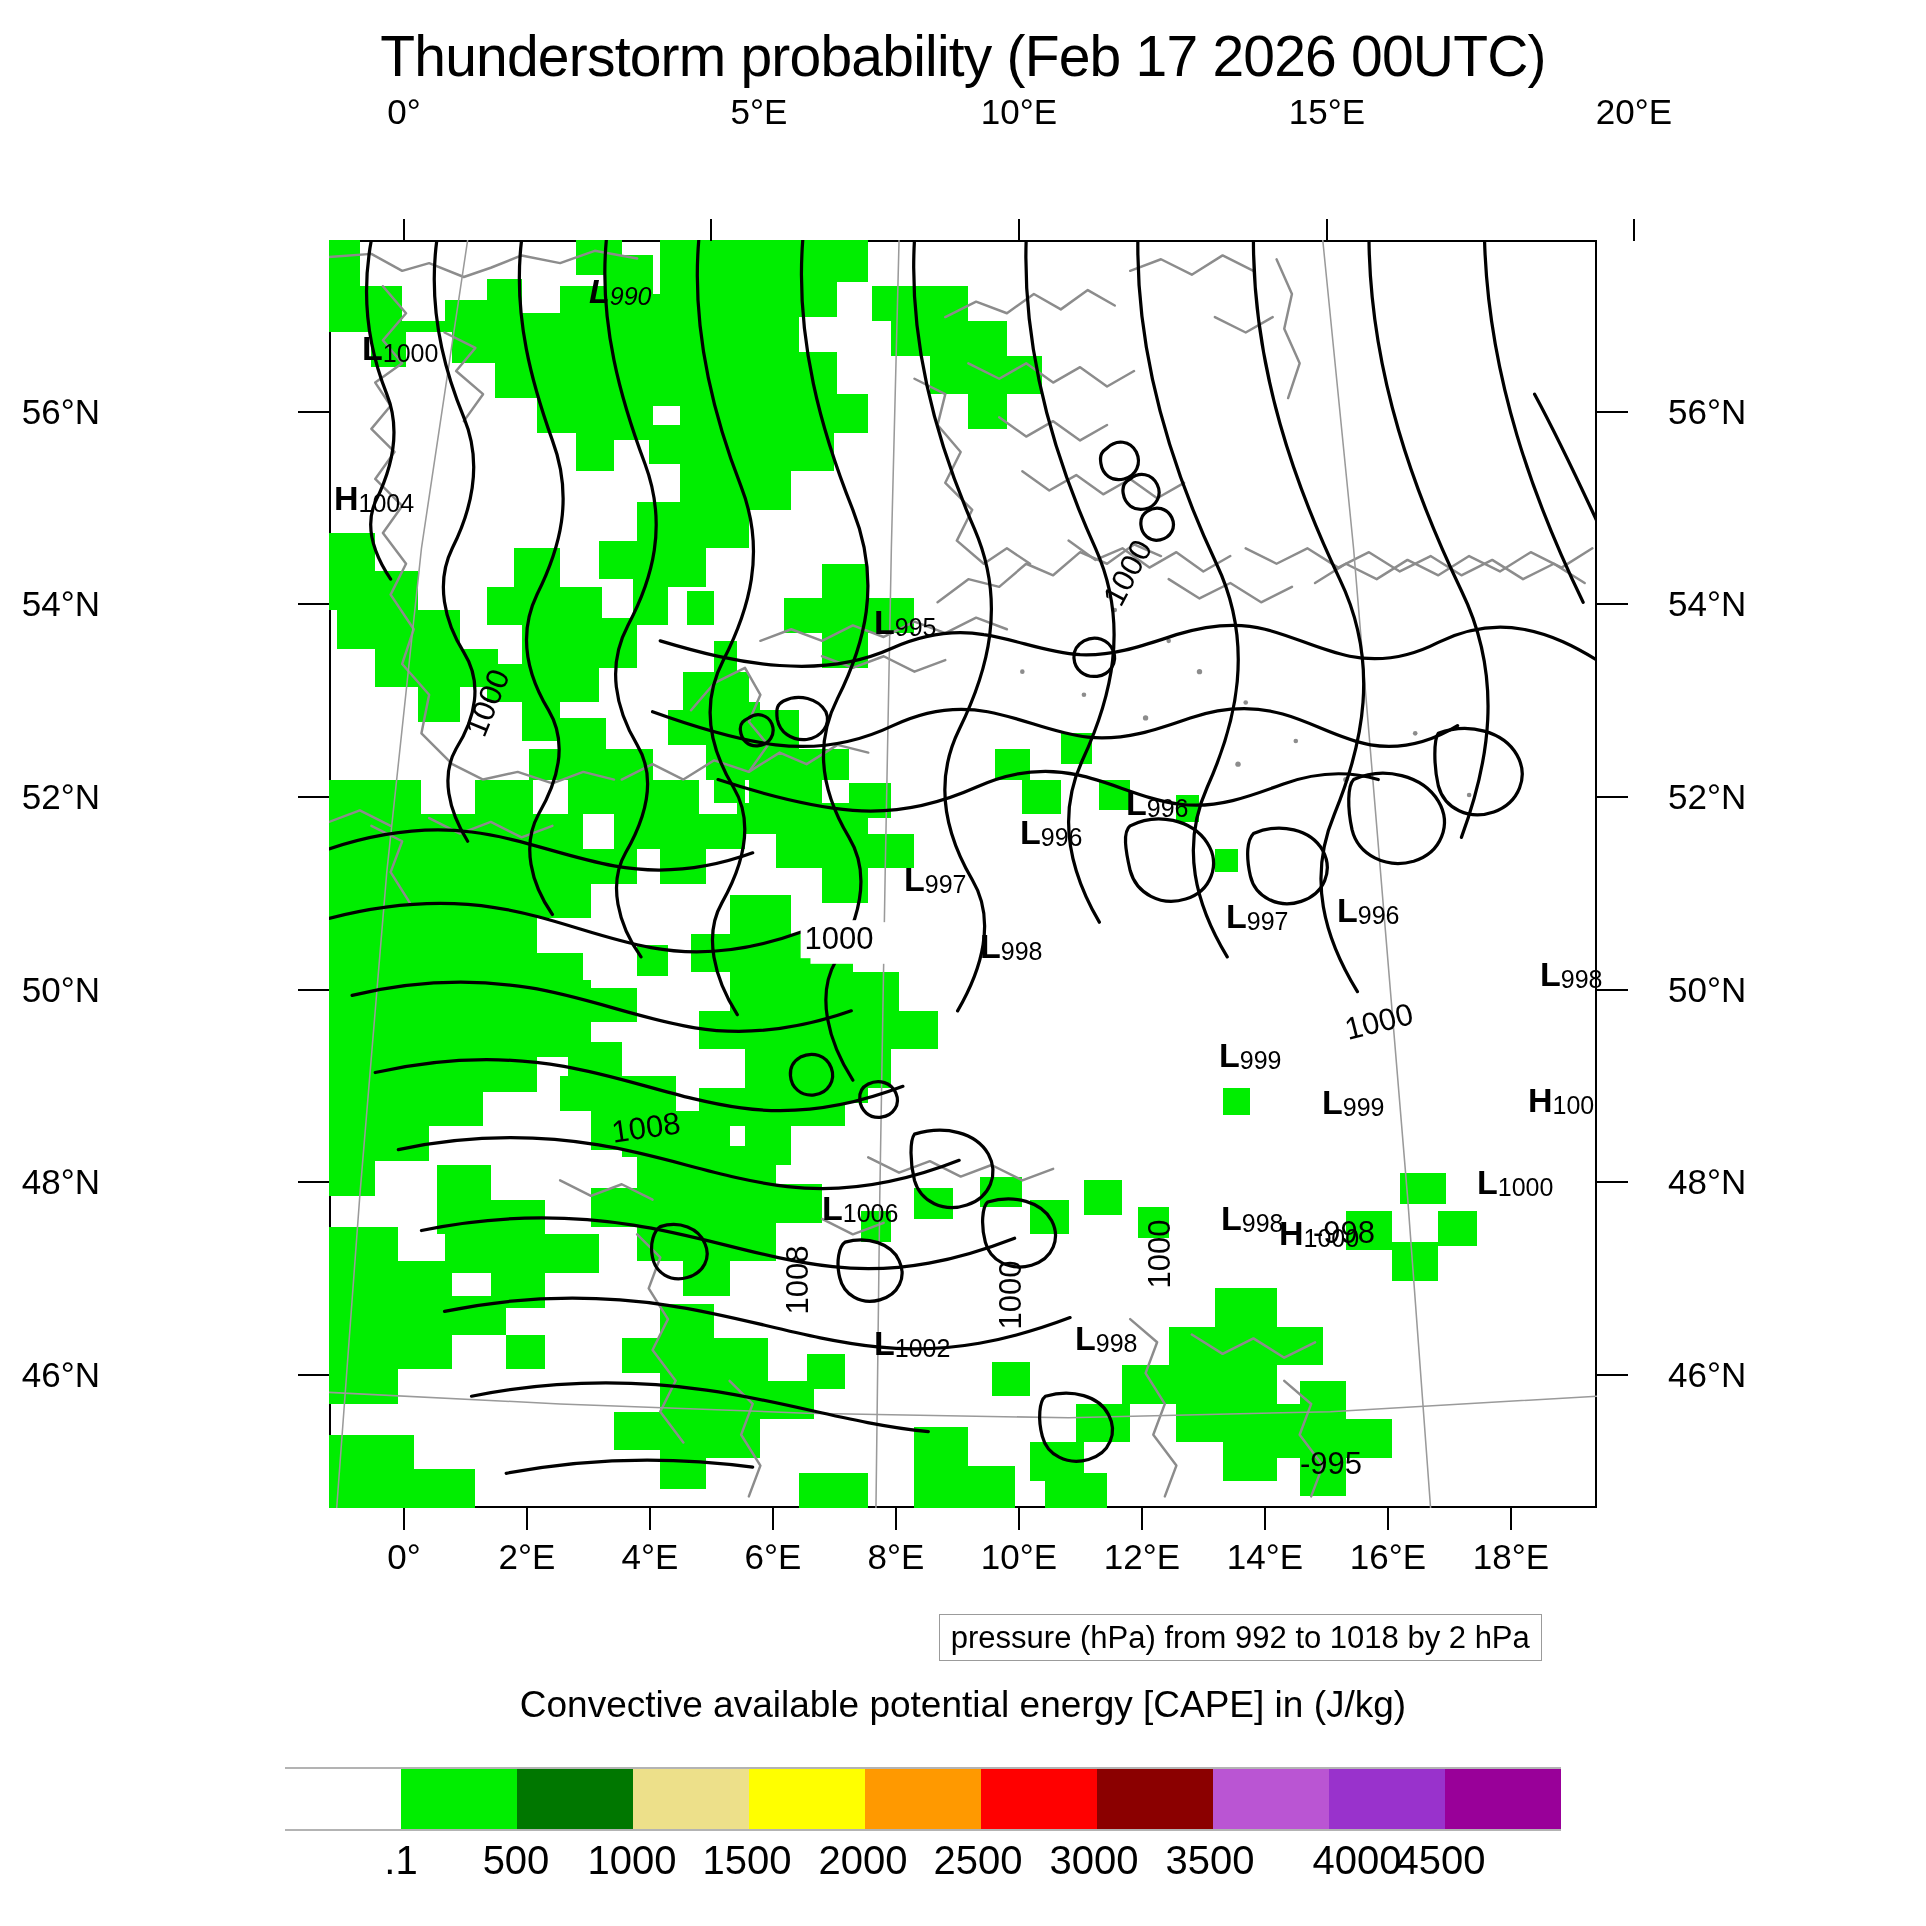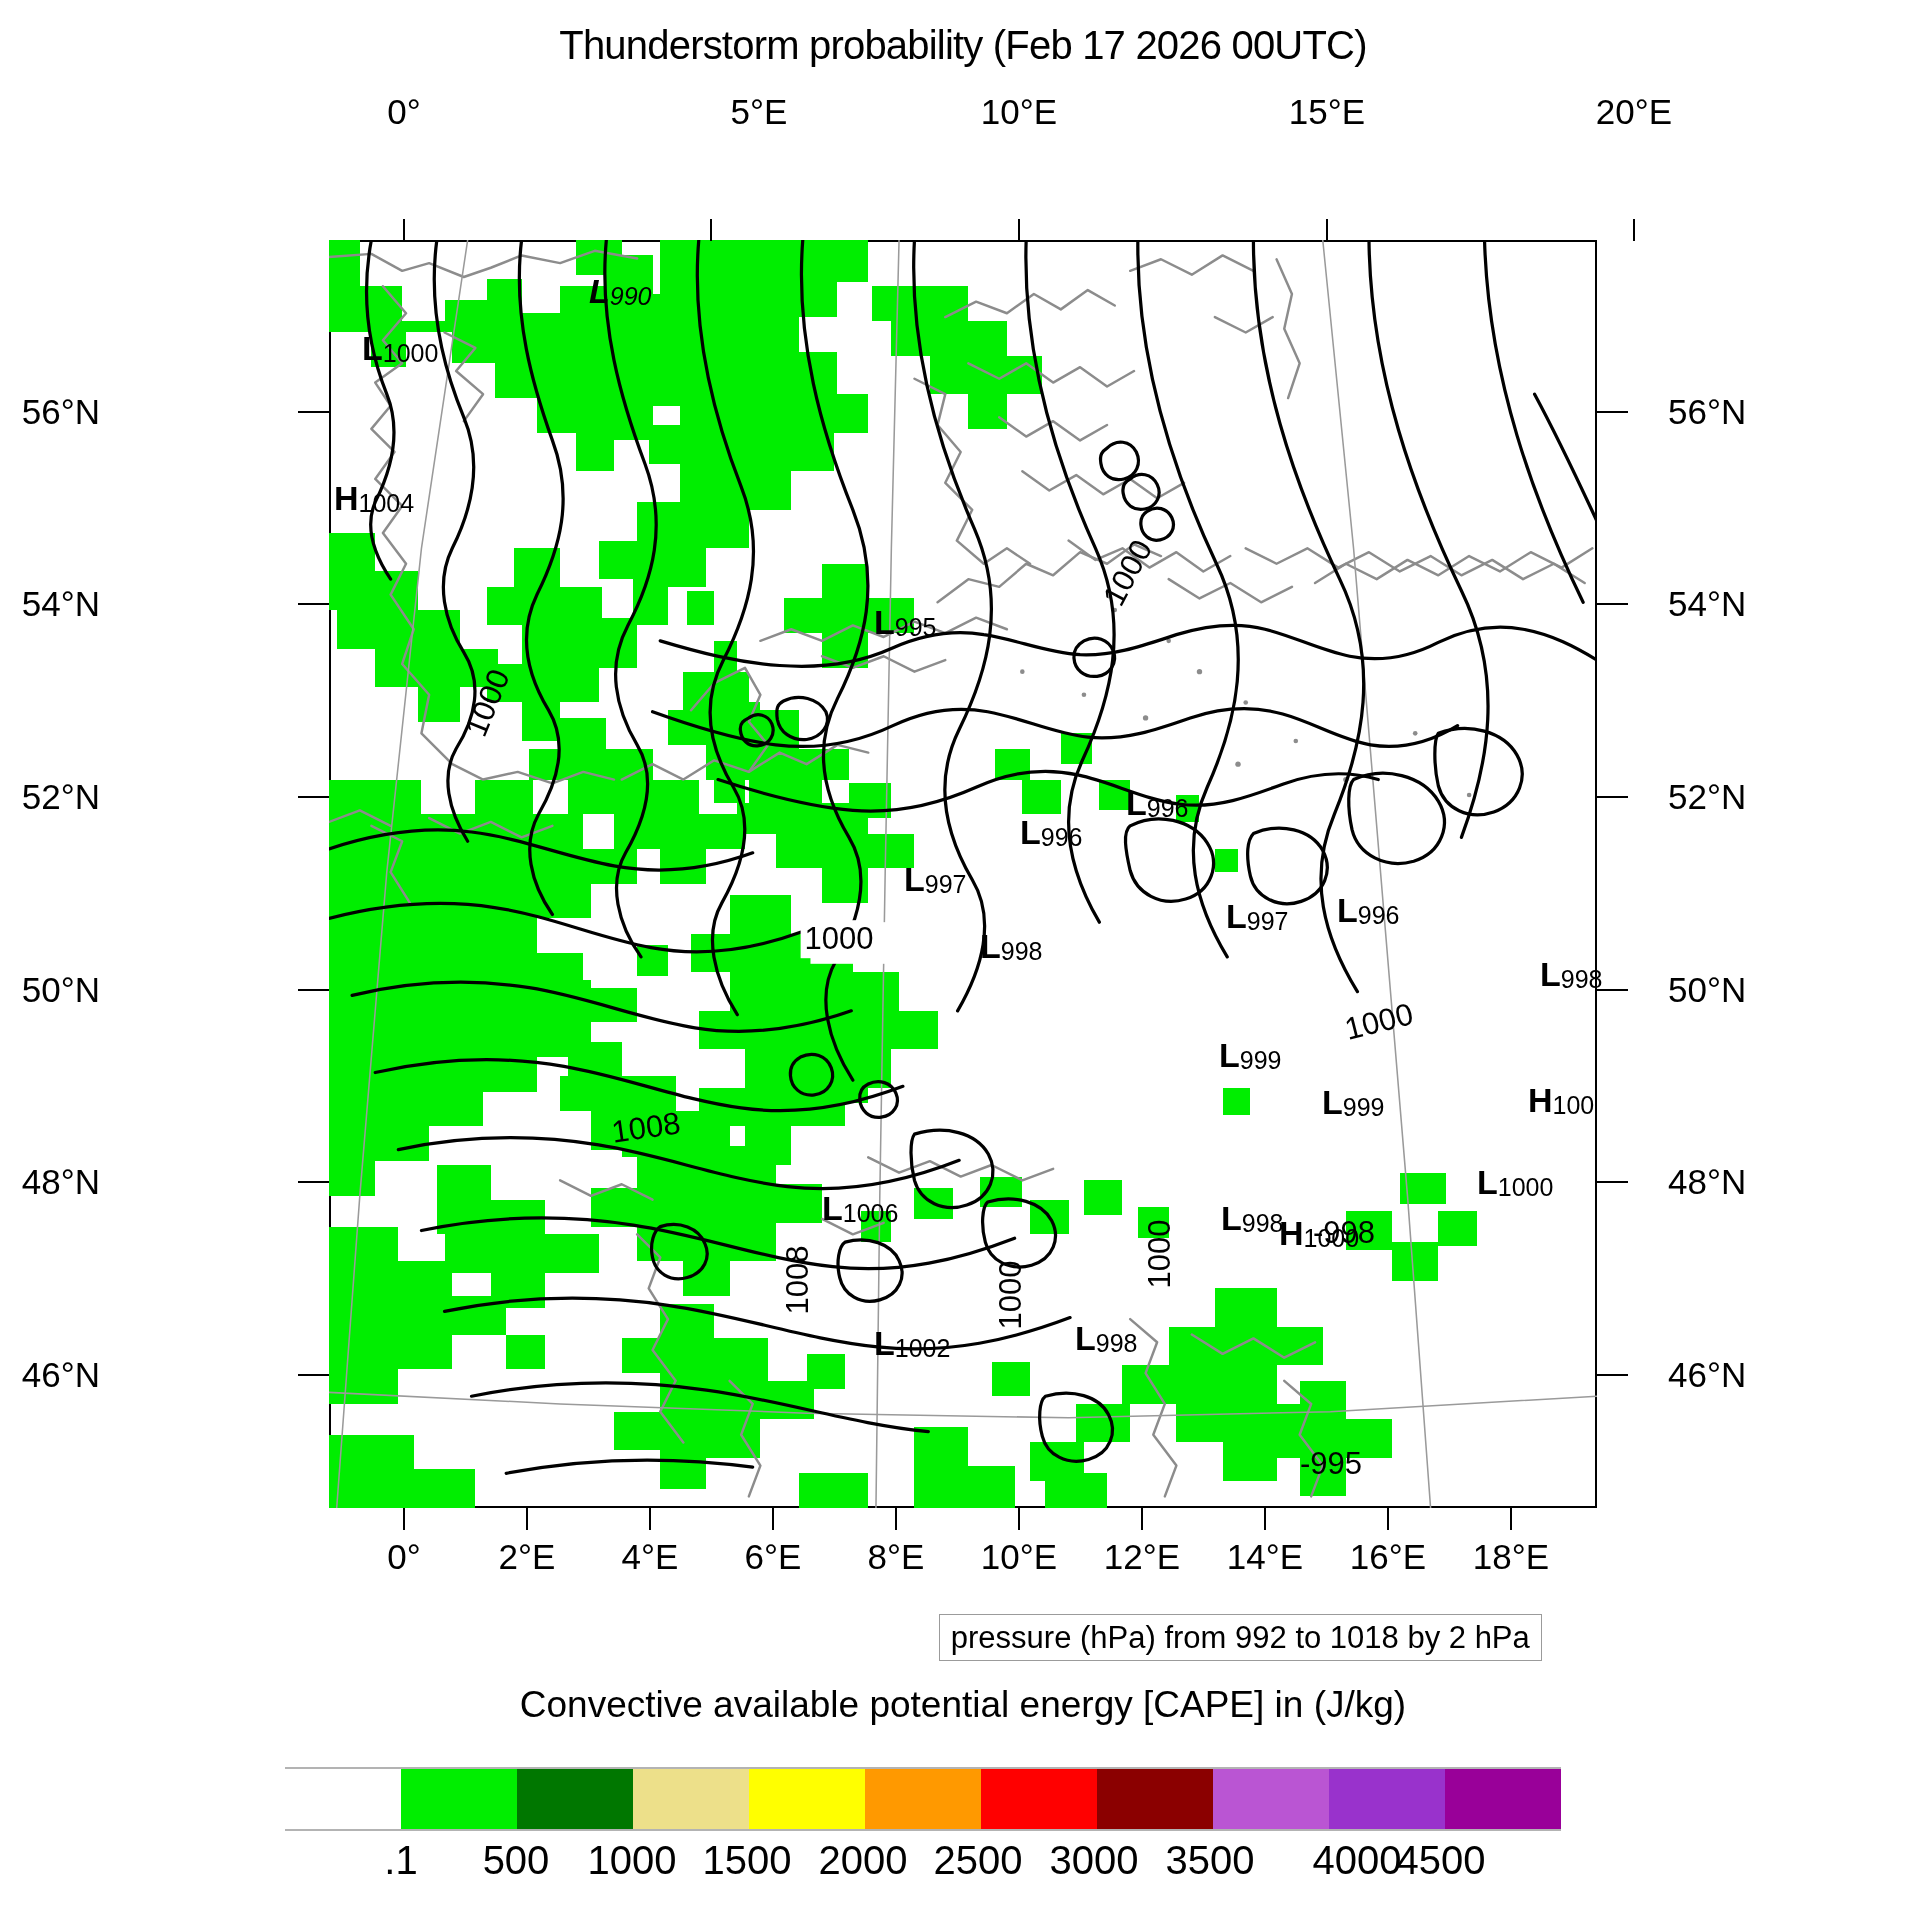--- a/index.html
+++ b/index.html
@@ -1,17 +1,17 @@
 <!DOCTYPE html>
 <html style="font-size:12.3px"><head>
 <meta charset="utf-8">
 <style>
   html,body{margin:0;padding:0;background:#fff;}
   body{width:1926px;height:1926px;position:relative;font-family:"Liberation Sans",sans-serif;overflow:hidden;}
-  #title{position:absolute;left:0;top:23px;width:1926px;text-align:center;font-size:40px;color:#000;letter-spacing:-0.8px;}
+  #title{position:absolute;left:0;top:23px;width:1926px;text-align:center;font-size:57px;color:#000;letter-spacing:-0.8px;}
   #plotwrap{position:absolute;left:329px;top:240px;width:1268px;height:1268px;}
   #frame{position:absolute;left:0;top:0;width:100%;height:100%;border:2.3px solid #000;box-sizing:border-box;background:#fff;}
   #mapsvg{position:absolute;left:0;top:0;width:100%;height:100%;}
   .axlab{position:absolute;font-size:35px;color:#000;white-space:nowrap;}
   .topax{top:92px;transform:translateX(-50%);}
   .botax{top:1537px;transform:translateX(-50%);}
   .leftax{right:1826px;transform:translateY(-50%);text-align:right;}
   .rightax{left:1668px;transform:translateY(-50%);}
   .tick{position:absolute;background:#000;}
   #presbox{position:absolute;left:939px;top:1614px;border:1.5px solid #9b9b9b;background:#fff;padding:4.6px 10.8px;font-size:31px;color:#000;white-space:nowrap;}

